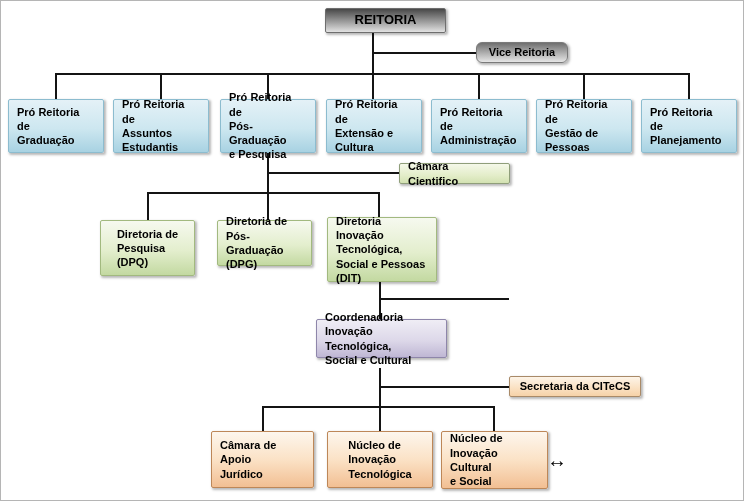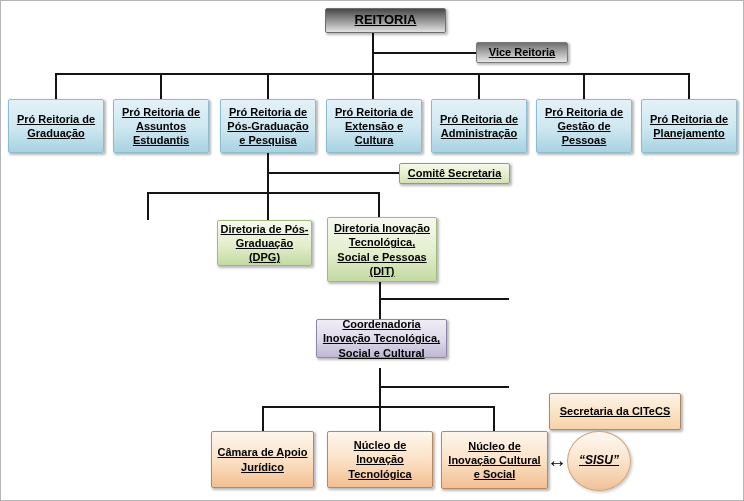--- a/index.html
+++ b/index.html
@@ -8,29 +8,28 @@
     width:744px;height:501px;
     background:#fff;
     border:1px solid #b5b5b5;
     box-sizing:border-box;
     font-family:"Liberation Sans", sans-serif;
     overflow:hidden;
   }
   .box{
     position:absolute;
     display:flex;align-items:center;justify-content:center;
-    text-align:center;
+    text-align:left;
     font-weight:bold;font-size:11px;line-height:1.3;
     color:#000;
     white-space:pre-line;
     border:1px solid;border-radius:2px;
     box-shadow:1.5px 1.5px 2.5px rgba(0,0,0,0.28);
     box-sizing:border-box;
-    padding:2px;
-    text-decoration:underline;
+    padding:8px;
   }
   .gray{
     background:linear-gradient(180deg,#484848 0%,#9c9c9c 55%,#e2e2e2 100%);
     border-color:#6e6e6e;
   }
   .gray2{
     background:linear-gradient(180deg,#6f6f6f 0%,#b2b2b2 55%,#e6e6e6 100%);
     border-color:#7a7a7a;
   }
   .blue{
@@ -105,64 +104,66 @@
 
   <div class="line vline" style="left:378px;top:367px;height:39px;"></div>
   <div class="line hline" style="left:379px;top:385px;width:129px;"></div>
   <div class="line hline" style="left:261px;top:405px;width:233px;"></div>
   <div class="line vline" style="left:261px;top:405px;height:25px;"></div>
   <div class="line vline" style="left:378px;top:405px;height:25px;"></div>
   <div class="line vline" style="left:492px;top:405px;height:25px;"></div>
 
   <div id="root-box" class="box gray" style="left:324px;top:7px;width:121px;height:25px;">REITORIA</div>
 
-  <div class="box gray2" style="left:475px;top:41px;width:92px;height:21px;">Vice Reitoria</div>
+  <div class="box gray2" style="left:475px;top:41px;width:92px;height:21px;border-radius:6px;">Vice Reitoria</div>
 
   <div class="box blue" style="left:7px;top:98px;width:96px;height:54px;">Pró Reitoria de
 Graduação</div>
   <div class="box blue" style="left:112px;top:98px;width:96px;height:54px;">Pró Reitoria de
 Assuntos
 Estudantis</div>
   <div class="box blue" style="left:219px;top:98px;width:96px;height:54px;">Pró Reitoria de
 Pós-Graduação
 e Pesquisa</div>
   <div class="box blue" style="left:325px;top:98px;width:96px;height:54px;">Pró Reitoria de
 Extensão e
 Cultura</div>
   <div class="box blue" style="left:430px;top:98px;width:96px;height:54px;">Pró Reitoria de
 Administração</div>
   <div class="box blue" style="left:535px;top:98px;width:96px;height:54px;">Pró Reitoria de
 Gestão de
 Pessoas</div>
   <div class="box blue" style="left:640px;top:98px;width:96px;height:54px;">Pró Reitoria de
 Planejamento</div>
 
-  <div class="box greentab" style="left:398px;top:162px;width:111px;height:21px;">Comitê Secretaria</div>
+  <div class="box greentab" style="left:398px;top:162px;width:111px;height:21px;">Câmara Cientifico</div>
 
+  <div class="box green" style="left:99px;top:219px;width:95px;height:56px;">Diretoria de
+Pesquisa
+(DPQ)</div>
   <div class="box green" style="left:216px;top:219px;width:95px;height:46px;">Diretoria de Pós-
 Graduação
 (DPG)</div>
   <div class="box green" style="left:326px;top:216px;width:110px;height:65px;">Diretoria Inovação
 Tecnológica,
 Social e Pessoas
 (DIT)</div>
 
 
   <div class="box purple" style="left:315px;top:318px;width:131px;height:39px;">Coordenadoria
 Inovação Tecnológica,
 Social e Cultural</div>
 
-  <div class="box orangetab" style="left:508px;top:392px;width:132px;height:37px;margin-left:40px;">Secretaria da CITeCS</div>
+  <div class="box orangetab" style="left:508px;top:375px;width:132px;height:21px;">Secretaria da CITeCS</div>
 
   <div class="box orange" style="left:210px;top:430px;width:103px;height:57px;">Câmara de Apoio
 Jurídico</div>
   <div class="box orange" style="left:326px;top:430px;width:106px;height:57px;">Núcleo de
 Inovação
 Tecnológica</div>
   <div class="box orange" style="left:440px;top:430px;width:107px;height:58px;">Núcleo de
 Inovação Cultural
 e Social</div>
 
   <span id="arrow" style="left:546px;top:449px;">↔</span>
 
-  <div class="box circle" style="left:566px;top:430px;width:64px;height:60px;">“SISU”</div>
 
 </div>
 
 </body></html>

